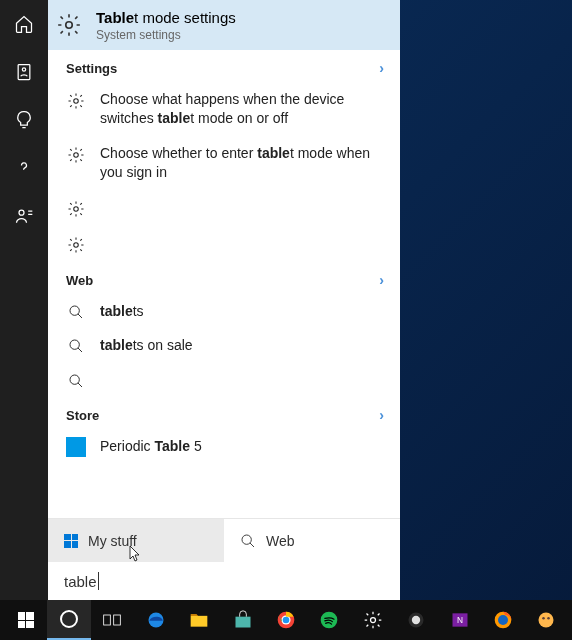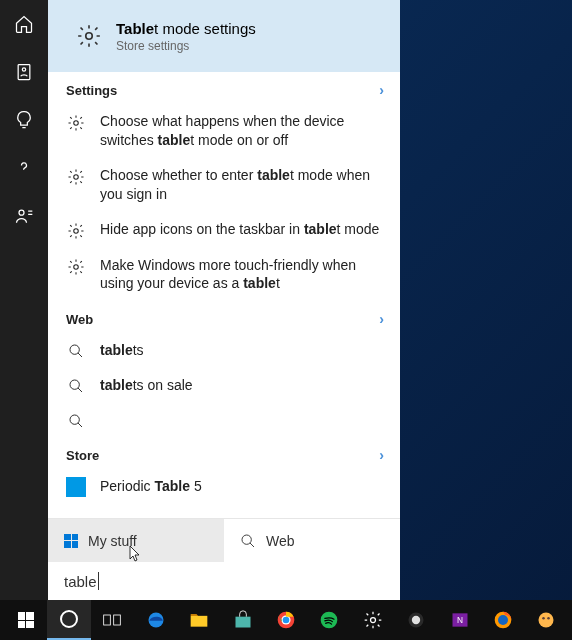--- a/index.html
+++ b/index.html
@@ -13,22 +13,22 @@
 }
 .sidebar .icon { width: 20px; height: 20px; display: flex; align-items: center; justify-content: center; cursor: pointer; }
 .sidebar svg { stroke: #fff; fill: none; stroke-width: 1.5; }
 
 .search-panel {
   position: absolute; left: 48px; top: 0; width: 352px; height: 600px;
   background: #fff; display: flex; flex-direction: column;
 }
 
 .top-result {
-  height: 72px; background: #d6e8f5; display: flex; align-items: center;
-  padding: 0 28px; gap: 14px;
+  height: 50px; background: #d6e8f5; display: flex; align-items: center;
+  padding: 0 8px; gap: 14px;
 }
 .top-result .title { font-size: 15px; color: #000; }
 .top-result .title b { font-weight: 600; }
 .top-result .sub { font-size: 12px; color: #666; margin-top: 2px; }
 
 .section-header {
   display: flex; justify-content: space-between; align-items: flex-end;
   padding: 10px 16px 6px 18px; font-size: 13px; font-weight: 600; color: #222;
 }
 .chevron { color: #4a90d9; font-size: 14px; }
@@ -118,21 +118,21 @@
 
 <div class="search-panel">
 
   <div class="top-result">
     <svg width="26" height="26" viewBox="0 0 24 24" stroke="#333" fill="none" stroke-width="1.5">
         <circle cx="12" cy="12" r="3"></circle>
         <path d="M12 2v3m0 14v3M4.2 4.2l2.1 2.1m11.4 11.4l2.1 2.1M2 12h3m14 0h3M4.2 19.8l2.1-2.1m11.4-11.4l2.1-2.1"></path>
       </svg>
     <div>
       <div class="title"><b>Table</b><span>t mode settings</span></div>
-      <div class="sub">Store settings</div>
+      <div class="sub">System settings</div>
     </div>
   </div>
 
   <div style="flex:1; overflow:hidden;">
 
     <div class="section-header">
       <span>Settings</span>
       <span class="chevron">›</span>
     </div>
     <div class="result-list" id="settings-list">
@@ -154,30 +154,28 @@
           </div>
           <div class="rtext">Choose whether to enter <b>table</b>t mode when you sign in</div>
         </div>
         <div class="result-item">
           <div class="ricon">
             <svg width="18" height="18" viewBox="0 0 24 24">
               <circle cx="12" cy="12" r="3"></circle>
               <path d="M12 2v3m0 14v3M4.2 4.2l2.1 2.1m11.4 11.4l2.1 2.1M2 12h3m14 0h3M4.2 19.8l2.1-2.1m11.4-11.4l2.1-2.1"></path>
             </svg>
           </div>
-          <div class="rtext">Hide app icons on the taskbar in <b>table</b>t mode</div>
         </div>
         <div class="result-item">
           <div class="ricon">
             <svg width="18" height="18" viewBox="0 0 24 24">
               <circle cx="12" cy="12" r="3"></circle>
               <path d="M12 2v3m0 14v3M4.2 4.2l2.1 2.1m11.4 11.4l2.1 2.1M2 12h3m14 0h3M4.2 19.8l2.1-2.1m11.4-11.4l2.1-2.1"></path>
             </svg>
           </div>
-          <div class="rtext">Make Windows more touch-friendly when using your device as a <b>table</b>t</div>
         </div>
       </div>
 
     <div class="section-header">
       <span>Web</span>
       <span class="chevron">›</span>
     </div>
     <div class="result-list" id="web-list">
         <div class="result-item">
           <div class="ricon">

